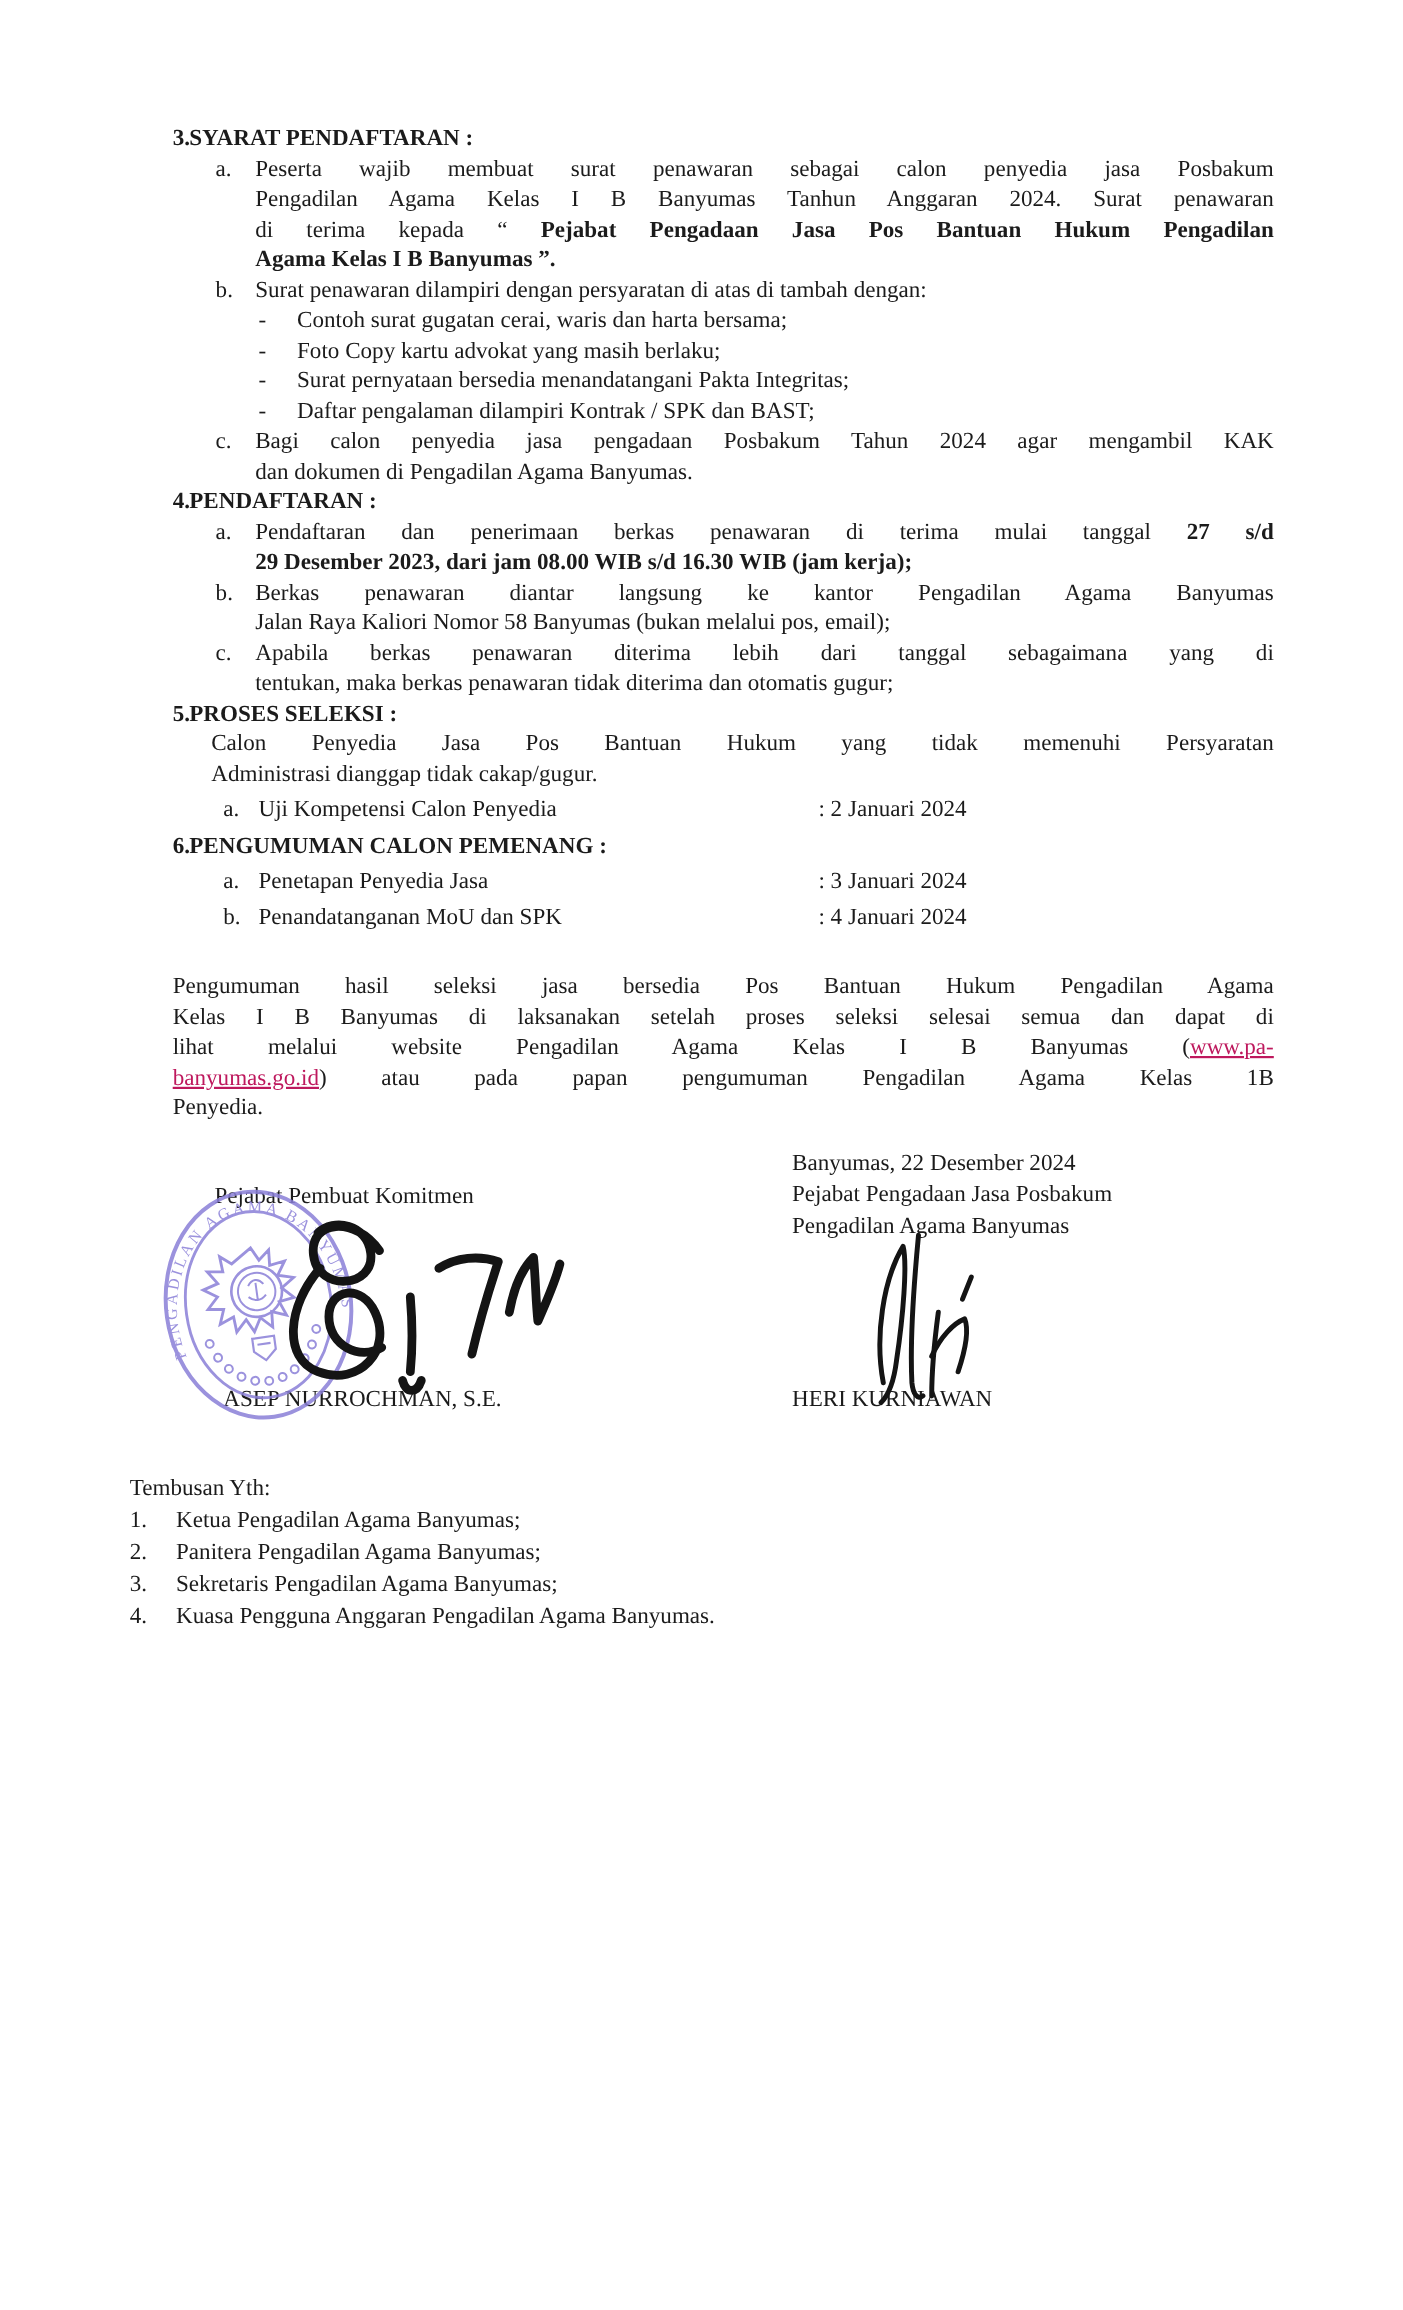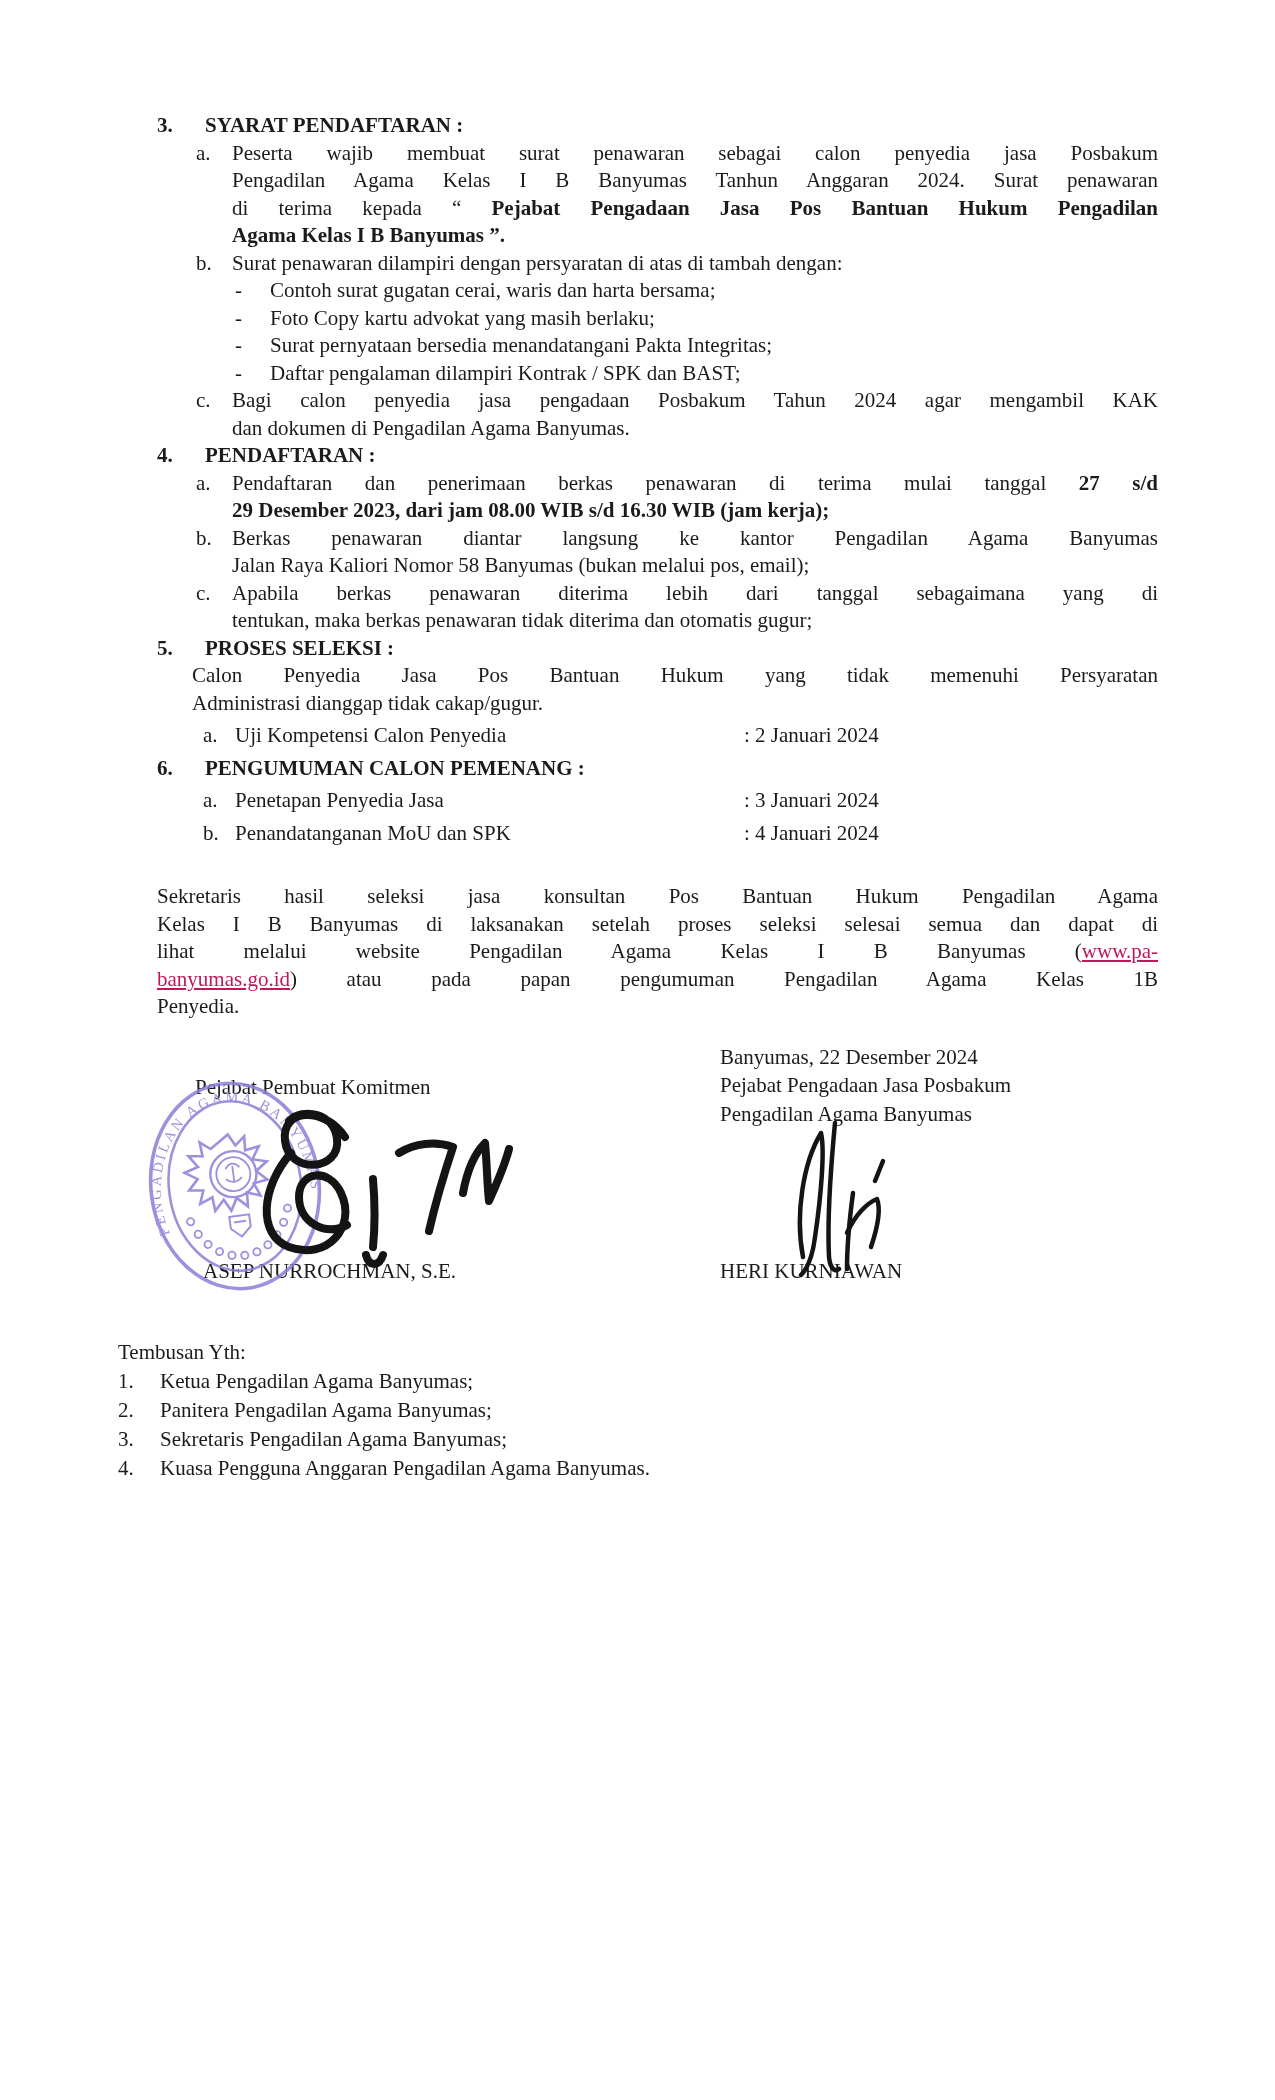--- a/index.html
+++ b/index.html
@@ -10,21 +10,21 @@
     overflow:hidden;
     font-family:"Liberation Serif","DejaVu Serif",serif;
     color:#1b1b1b;
     font-size:21px;
     line-height:27.5px;
   }
   .body-block { margin:112px 117px 0 157px; }
   .row { position:relative; }
   .h-row { font-weight:bold; }
   .h-row .num { position:absolute; left:0; font-weight:bold; }
-  .h-row .h-title { display:inline-block; margin-left:48px; }
+  .h-row .h-title { display:inline-block; margin-left:15px; }
   .sub { padding-left:75px; }
   .sub .lab { position:absolute; left:39px; }
   .dash-row { padding-left:113px; }
   .dash-row .marker { position:absolute; left:78px; }
   .intro { padding-left:35px; }
   .sched { padding-left:78px; margin-top:5px; }
   .sched .lab { position:absolute; left:46px; }
   .sched .val { position:absolute; left:587px; }
   .h-gap { margin-top:5px; }
   .jline { text-align:justify; text-align-last:justify; }
@@ -139,21 +139,21 @@
       <span>Penetapan Penyedia Jasa</span>
       <span class="val">: 3 Januari 2024</span>
     </div>
     <div class="row sched">
       <span class="lab">b.</span>
       <span>Penandatanganan MoU dan SPK</span>
       <span class="val">: 4 Januari 2024</span>
     </div>
 
     <div class="closing">
-      <div class="jline">Sekretaris hasil seleksi jasa konsultan Pos Bantuan Hukum Pengadilan Agama</div>
+      <div class="jline">Pengumuman hasil seleksi jasa bersedia Pos Bantuan Hukum Pengadilan Agama</div>
       <div class="jline">Kelas I B Banyumas di laksanakan setelah proses seleksi selesai semua dan dapat di</div>
       <div class="jline"><span>lihat melalui website Pengadilan Agama Kelas I B Banyumas (</span><a class="site-link">www.pa-</a></div>
       <div class="jline"><a class="site-link">banyumas.go.id</a><span>) atau pada papan pengumuman Pengadilan Agama Kelas 1B</span></div>
       <div>Penyedia.</div>
     </div>
 
   </div>
 
   <div class="sig-block">
 

